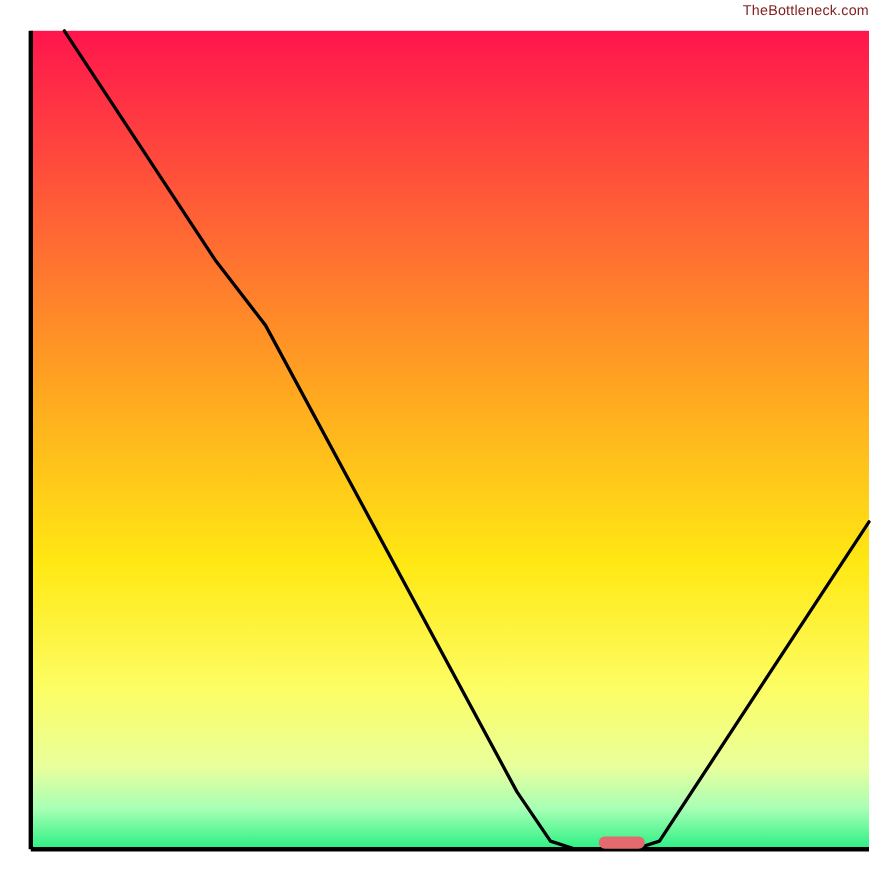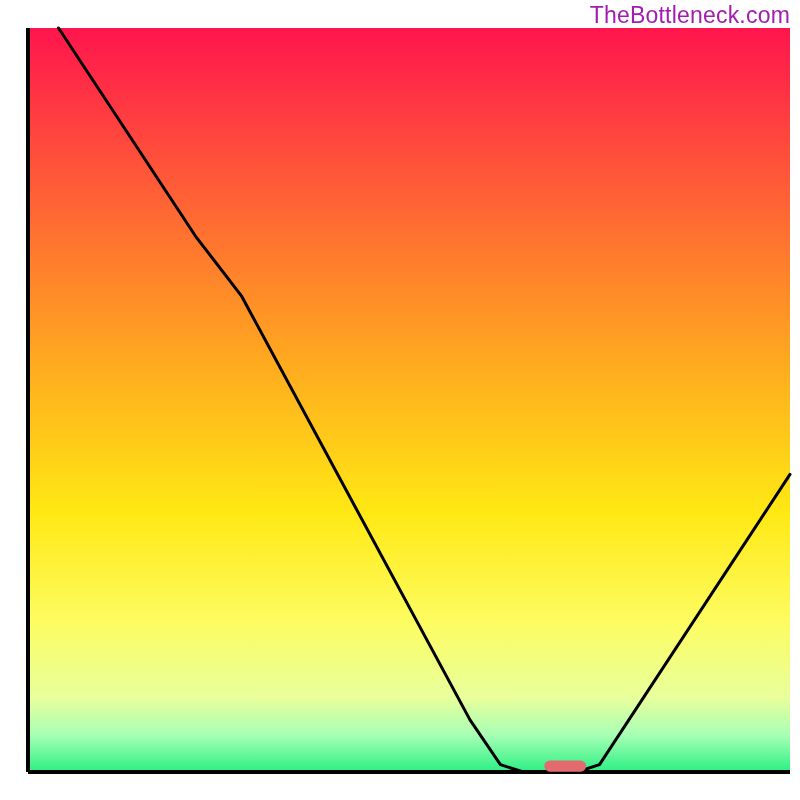--- a/index.html
+++ b/index.html
@@ -9,23 +9,23 @@
     height: 800px;
     background: #ffffff;
     overflow: hidden;
     font-family: Arial, Helvetica, sans-ser
     if;
   }
   .watermark {
     position: absolute;
     top: 2px;
     right: 10px;
-    font-size: 23px;
+    font-size: 13px;
     font-weight: 500;
-    color: #a21caf;
+    color: #7f1d1d;
     letter-spacing: 0.2px;
     z-index: 10;
   }
   .chart-wrap {
     position: absolute;
     left: 0;
     top: 0;
     width: 800px;
     height: 800px;
   }

